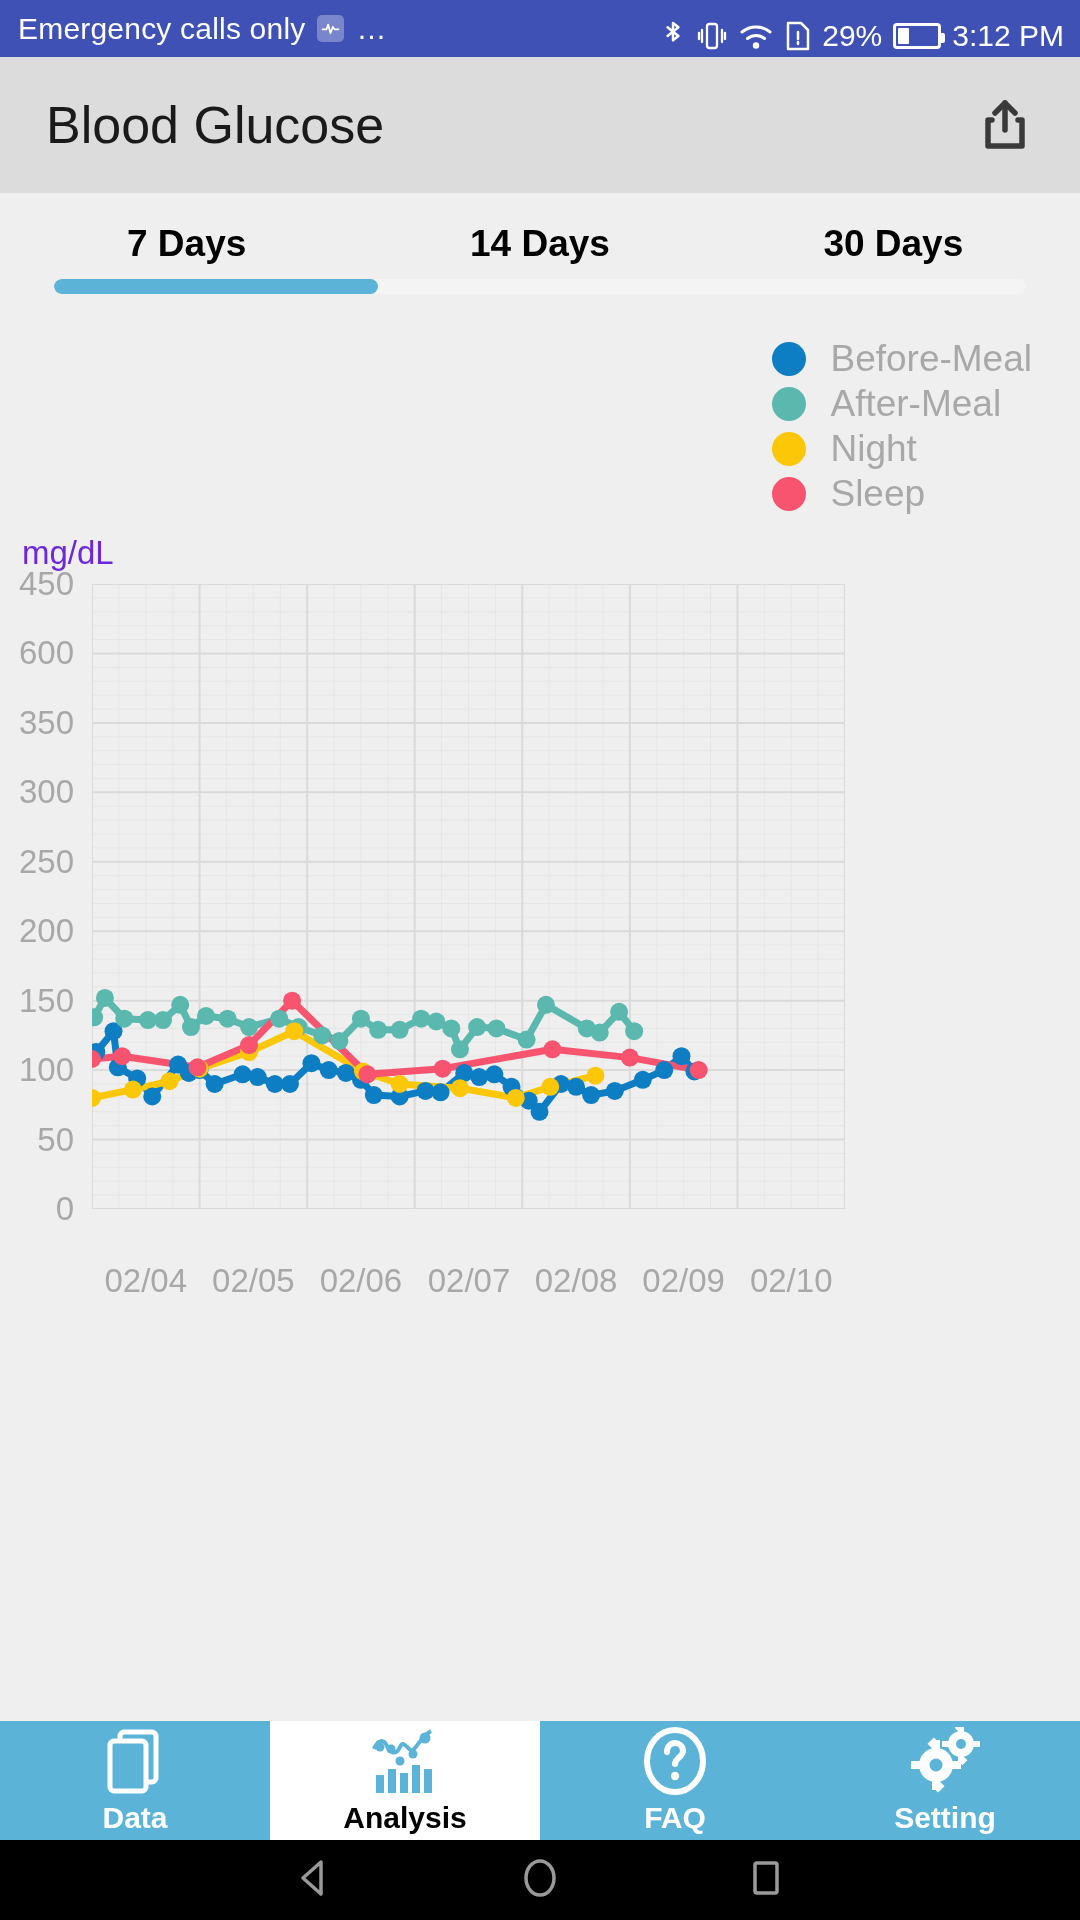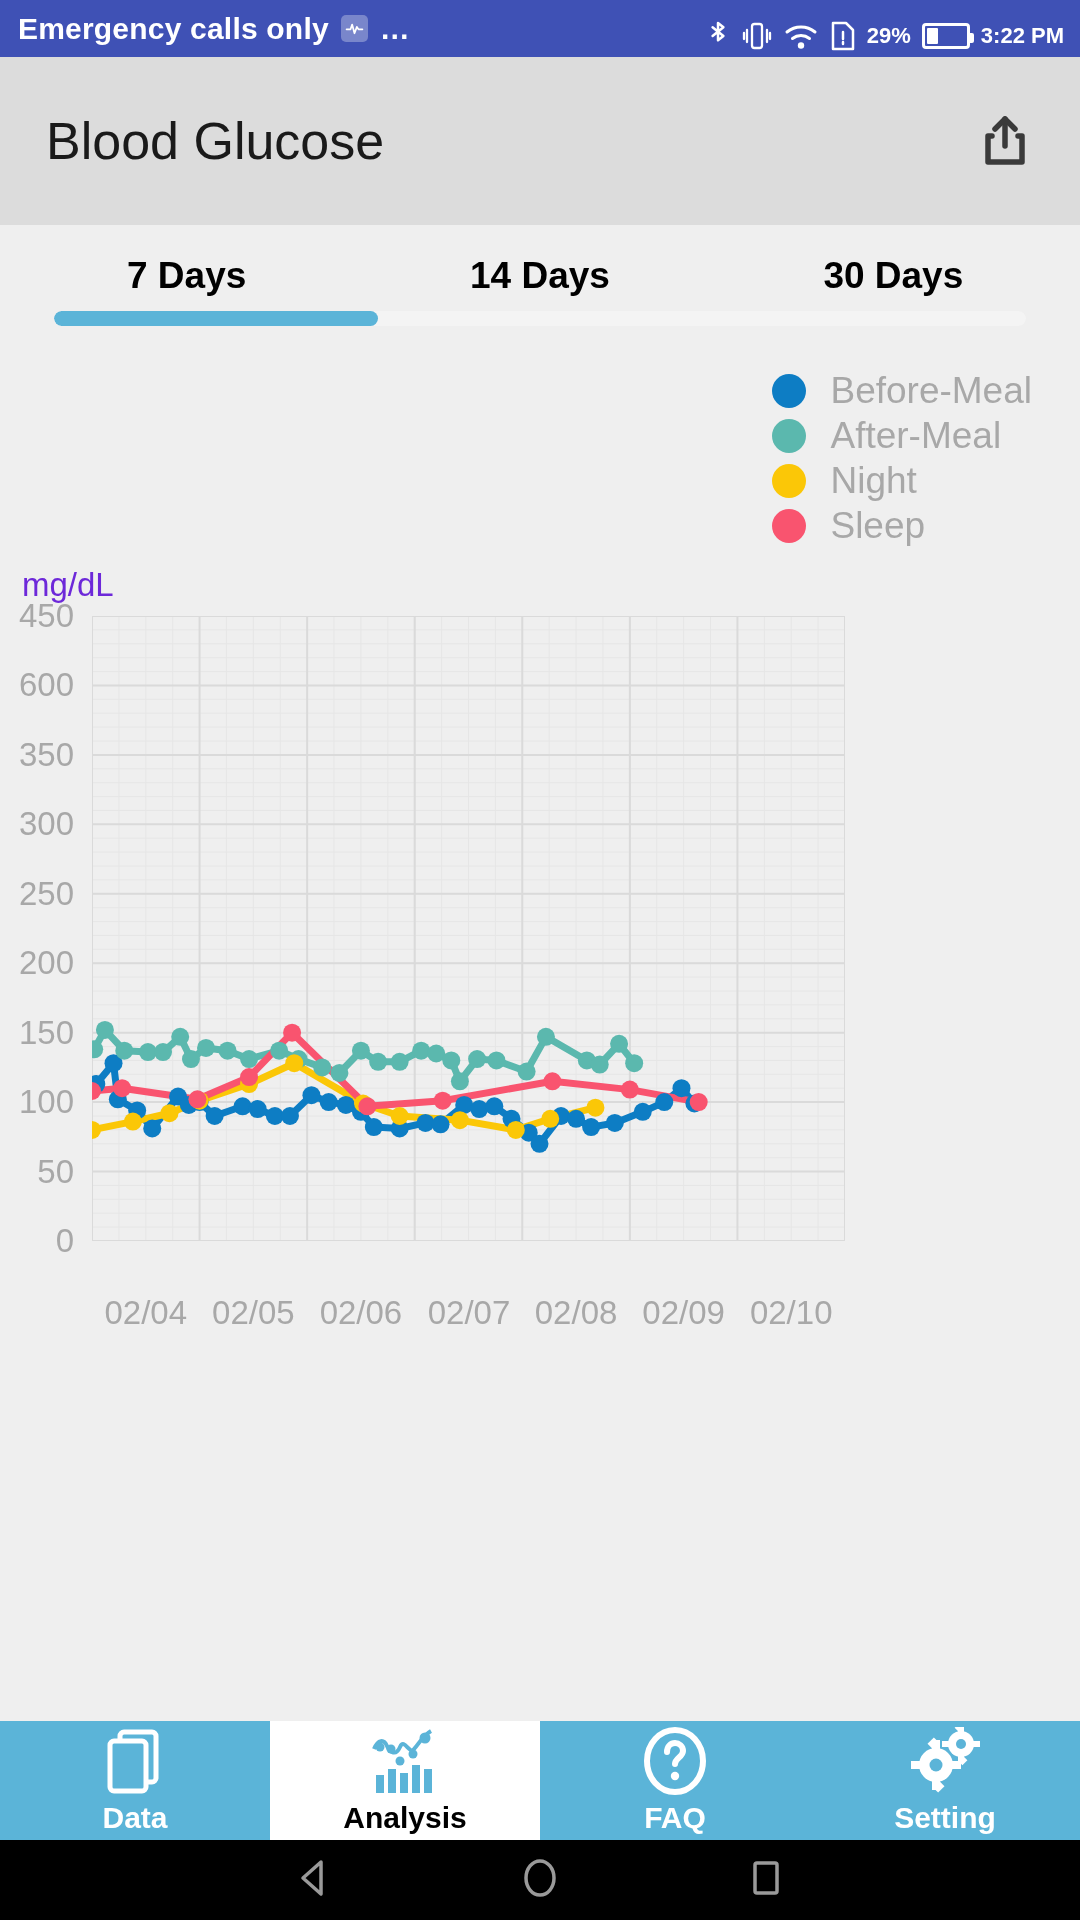--- a/index.html
+++ b/index.html
@@ -8,48 +8,48 @@
     font-family:"Liberation Sans", sans-serif;
     background:#efefef;
     overflow:hidden;
     position:relative;
   }
 
   
   .statusbar {
     height:57px; background:#3f51b5; color:#fff;
     display:flex; align-items:center; padding:0 18px;
-    font-size:30px; position:relative;font-weight:bold;
+    font-size:30px; position:relative;
   }
   .sb-left { display:flex; align-items:center; gap:12px; }
   .sb-text { font-size:30px; letter-spacing:.2px; }
   .sb-heart {
     width:27px; height:27px; background:#7986cb; border-radius:5px;
     display:flex; align-items:center; justify-content:center;
     font-size:17px; color:#fff;
   }
   .sb-dots { font-size:30px; letter-spacing:2px; line-height:.6; }
   .sb-right {
     position:absolute; right:16px; top:0; height:71px;
-    display:flex; align-items:center; gap:11px; font-size:22px;
+    display:flex; align-items:center; gap:11px; font-size:30px;
   }
   .sb-ico { display:flex; align-items:center; }
   .batt {
     width:48px; height:26px; border:3px solid #fff; border-radius:4px;
     position:relative; display:flex; align-items:center; padding:2px;
   }
   .batt::after {
     content:""; position:absolute; right:-7px; top:7px;
     width:4px; height:10px; background:#fff; border-radius:0 2px 2px 0;
   }
   .batt-fill { height:100%; background:#fff; border-radius:1px; }
 
   
   .header {
-    height:168px; background:#dcdcdc;
+    height:136px; background:#dcdcdc;
     display:flex; align-items:center; padding:0 46px;
     position:relative;
   }
   .header-title { font-size:52px; color:#1a1a1a; font-weight:400; }
   .share-btn {
     position:absolute; right:44px; top:50%; transform:translateY(-50%);
     width:62px; height:62px;
   }
 
   
@@ -164,21 +164,21 @@
     <span class="sb-ico">
       <svg width="26" height="32" viewBox="0 0 26 32">
           <path d="M3 3h13l7 7v19H3z" fill="none" stroke="#fff" stroke-width="2.5" stroke-linejoin="round"></path>
           <path d="M13 12v7M13 22v2" stroke="#fff" stroke-width="2.5" stroke-linecap="round"></path>
         </svg>
     </span>
     <span>29%</span>
     <span class="batt">
       <span class="batt-fill" style="width:29%"></span>
     </span>
-    <span>3:22 PM</span>
+    <span>3:12 PM</span>
   </div>
 </div>
 
 <div class="header">
   <span class="header-title">Blood Glucose</span>
   <span class="share-btn">
     <svg width="62" height="62" viewBox="0 0 62 62">
       <path d="M18 26h-4v26h34V26h-4" fill="none" stroke="#3a3a3a" stroke-width="5.5" stroke-linejoin="round" stroke-linecap="round"></path>
       <path d="M31 36V9" fill="none" stroke="#3a3a3a" stroke-width="5.5" stroke-linecap="round"></path>
       <path d="M21 19l10-10 10 10" fill="none" stroke="#3a3a3a" stroke-width="5.5" stroke-linejoin="round" stroke-linecap="round"></path>

